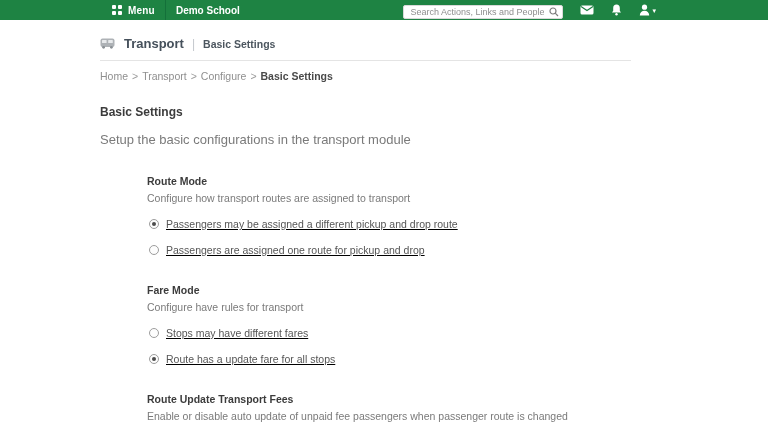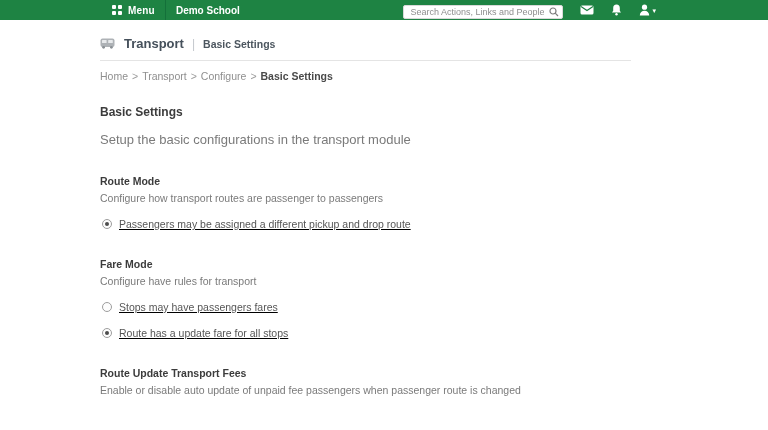--- a/index.html
+++ b/index.html
@@ -39,21 +39,21 @@
   .breadcrumb { margin: 9px 0 0 100px; font-size: 10.5px; color: #9b9b9b; }
   .breadcrumb a { color: #8f8f8f; text-decoration: none; cursor: pointer; }
   .crumb-sep { margin: 0 4px; color: #9b9b9b; }
   .crumb-current { color: #4a4a4a; font-weight: 700; }
 
   
   .content { margin-left: 100px; width: 531px; }
   .main-title { margin-top: 23px; font-size: 12px; font-weight: 700; color: #3c3c3c; }
   .main-desc { margin-top: 13px; font-size: 13px; color: #7a7a7a; }
 
-  .section { margin-top: 28px; }
+  .section { margin-top: 28px; margin-left: 47px; }
   .section-title { font-size: 10.5px; font-weight: 700; color: #3c3c3c; }
   .section-desc { margin-top: 5px; font-size: 10.5px; color: #7a7a7a; }
   .option-row { margin-top: 14px; display: flex; align-items: center; cursor: pointer; text-decoration: underline; }
   .option-row input[type="radio"] { appearance: none; -webkit-appearance: none;
     width: 10px; height: 10px; border: 1px solid #9d9d9d; border-radius: 50%;
     background: #fdfdfd; margin: 0 7px 0 2px; position: relative; cursor: pointer; flex: none; }
   .option-row input[type="radio"]:checked::after { content: ""; position: absolute;
     left: 2px; top: 2px; width: 4px; height: 4px; border-radius: 50%; background: #4c4c4c; }
   .option-label { font-size: 10.5px; color: #565656; }
 </style>
@@ -126,33 +126,37 @@
 <div class="breadcrumb">
   <a>Home</a><span class="crumb-sep">&gt;</span><a>Transport</a><span class="crumb-sep">&gt;</span><a>Configure</a><span class="crumb-sep">&gt;</span><span class="crumb-current">Basic Settings</span>
 </div>
 
 <div class="content">
   <div class="main-title">Basic Settings</div>
   <div class="main-desc">Setup the basic configurations in the transport module</div>
 
   <div class="section">
     <div class="section-title">Route Mode</div>
-    <div class="section-desc">Configure how transport routes are passenger to passengers</div>
+    <div class="section-desc">Configure how transport routes are assigned to transport</div>
     <label class="option-row">
       <input type="radio" name="route_mode" checked="" style="">
       <span class="option-label">Passengers may be assigned a different pickup and drop route</span>
+    </label>
+    <label class="option-row">
+      <input type="radio" name="route_mode" style="">
+      <span class="option-label">Passengers are assigned one route for pickup and drop</span>
     </label>
   </div>
 
   <div class="section">
     <div class="section-title">Fare Mode</div>
     <div class="section-desc">Configure have rules for transport</div>
     <label class="option-row">
       <input type="radio" name="fare_mode" style="">
-      <span class="option-label">Stops may have passengers fares</span>
+      <span class="option-label">Stops may have different fares</span>
     </label>
     <label class="option-row">
       <input type="radio" name="fare_mode" checked="" style="">
       <span class="option-label">Route has a update fare for all stops</span>
     </label>
   </div>
 
   <div class="section">
     <div class="section-title">Route Update Transport Fees</div>
     <div class="section-desc">Enable or disable auto update of unpaid fee passengers when passenger route is changed</div>

